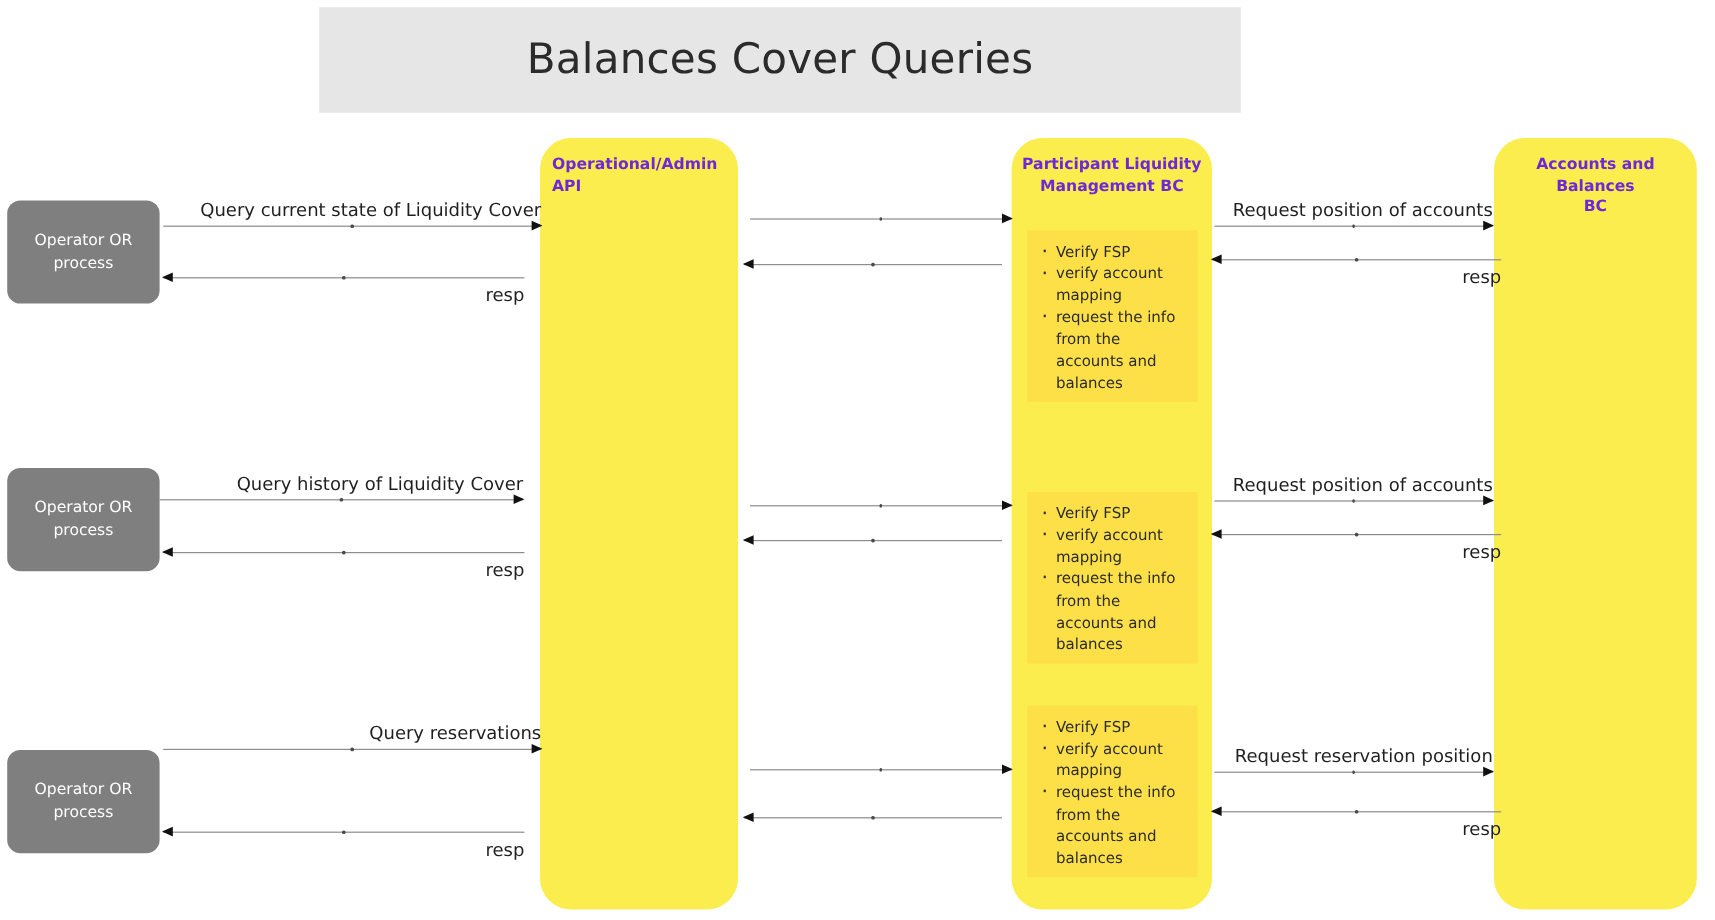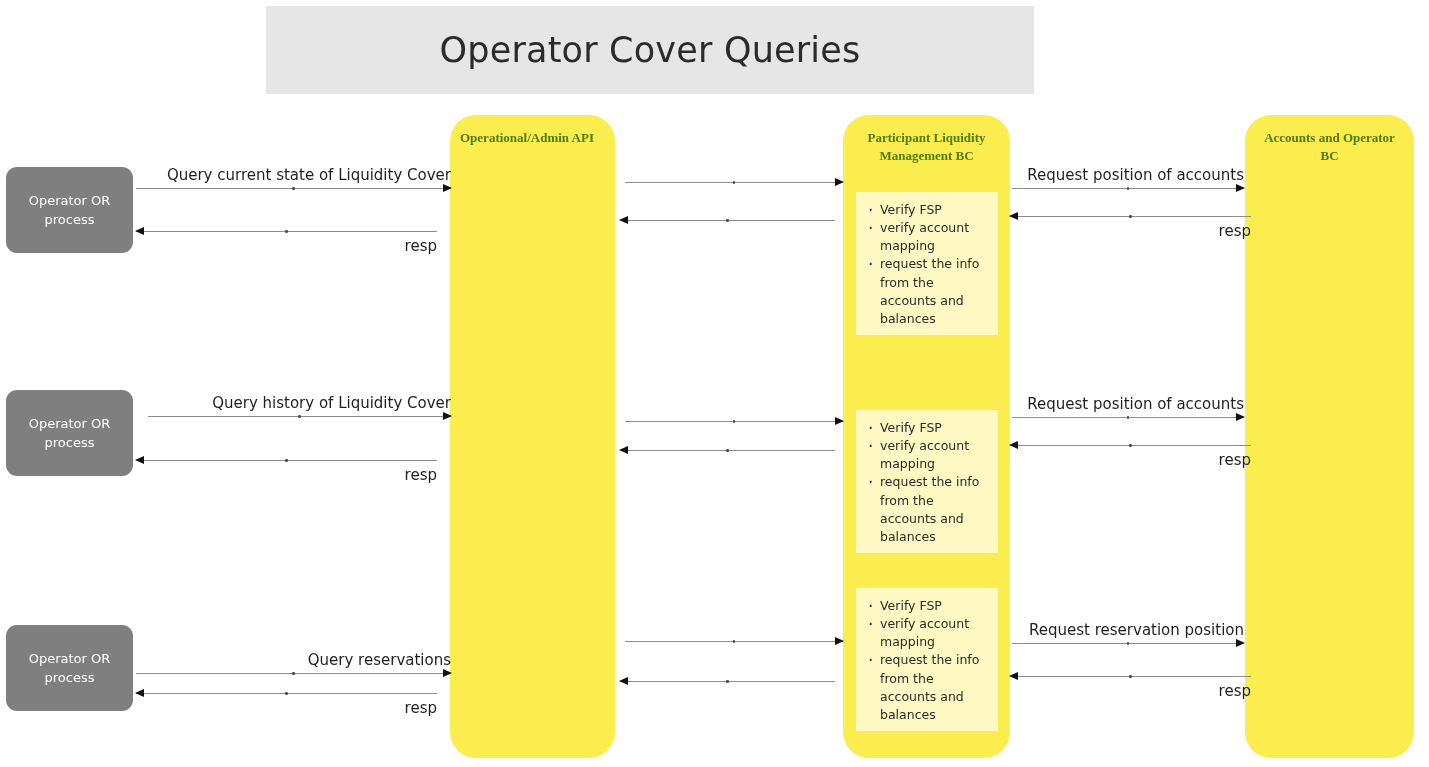--- a/index.html
+++ b/index.html
@@ -42,24 +42,23 @@
     background: #fbed4d;
     border-radius: 26px;
   }
   .lane-title {
     position: absolute;
     left: 0;
     right: 0;
     top: 14px;
     font-size: 13px;
     font-weight: bold;
-    color: #4d7c0f;
+    color: #6d28d9;
     line-height: 1.35;
     white-space: pre-line;
-    font-family: Liberation Serif, serif;
   }
   .lane-title.center { text-align: center; padding: 0 6px; }
   .lane-title.left   { text-align: left;  padding-left: 10px; }
 
   
   .actor-box {
     position: absolute;
     background: #7f7f7f;
     border-radius: 11px;
     color: #ffffff;
@@ -68,21 +67,21 @@
     display: flex;
     align-items: center;
     justify-content: center;
     text-align: center;
     white-space: pre-line;
   }
 
   
   .note-box {
     position: absolute;
-    background: #fef9c3;
+    background: #fde047;
     box-sizing: border-box;
     padding: 9px 12px 9px 6px;
   }
   .note-box ul {
     margin: 0;
     padding: 0 0 0 18px;
     list-style: none;
   }
   .note-box li {
     position: relative;
@@ -146,34 +145,34 @@
     white-space: nowrap;
     text-align: right;
   }
   .msg-label.above { bottom: 6px; left: 0; right: 0; }
   .msg-label.below { top: 6px; left: 0; right: 0; }
 </style>
 </head>
 <body>
 
 <div id="title-banner">
-  <div class="title-text">Operator Cover Queries</div>
+  <div class="title-text">Balances Cover Queries</div>
 </div>
 
 <div class="lane" style="left:450px; top:115px; width:165px; height:643px;">
   <div class="lane-title left">Operational/Admin API</div>
 </div>
 
 <div class="lane" style="left:843px; top:115px; width:167px; height:643px;">
   <div class="lane-title center">Participant Liquidity
 Management BC</div>
 </div>
 
 <div class="lane" style="left:1245px; top:115px; width:169px; height:643px;">
-  <div class="lane-title center">Accounts and Operator
+  <div class="lane-title center">Accounts and Balances
 BC</div>
 </div>
 
 <div class="actor-box" style="left:6px; top:167px; width:127px; height:86px;">
   <span>Operator OR
 process</span>
 </div>
 <div class="actor-box" style="left:6px; top:390px; width:127px; height:86px;">
   <span>Operator OR
 process</span>
@@ -240,21 +239,21 @@
   <div class="msg-label below">resp</div>
 </div>
 
 <div class="msg to-left" style="left:1010px; top:216px; width:241px;">
   <div class="line"></div>
   <div class="dot"></div>
   <div class="head"></div>
   <div class="msg-label below">resp</div>
 </div>
 
-<div class="msg to-right" style="left:148px; top:416px; width:303px;">
+<div class="msg to-right" style="left:133px; top:416px; width:303px;">
   <div class="line"></div>
   <div class="dot"></div>
   <div class="head"></div>
   <div class="msg-label above">Query history of Liquidity Cover</div>
 </div>
 
 <div class="msg to-right" style="left:625px; top:421px; width:218px;">
   <div class="line"></div>
   <div class="dot"></div>
   <div class="head"></div>
@@ -280,21 +279,21 @@
   <div class="msg-label below">resp</div>
 </div>
 
 <div class="msg to-left" style="left:1010px; top:445px; width:241px;">
   <div class="line"></div>
   <div class="dot"></div>
   <div class="head"></div>
   <div class="msg-label below">resp</div>
 </div>
 
-<div class="msg to-right" style="left:136px; top:673px; width:315px;">
+<div class="msg to-right" style="left:136px; top:624px; width:315px;">
   <div class="line"></div>
   <div class="dot"></div>
   <div class="head"></div>
   <div class="msg-label above">Query reservations</div>
 </div>
 
 <div class="msg to-right" style="left:625px; top:641px; width:218px;">
   <div class="line"></div>
   <div class="dot"></div>
   <div class="head"></div>

